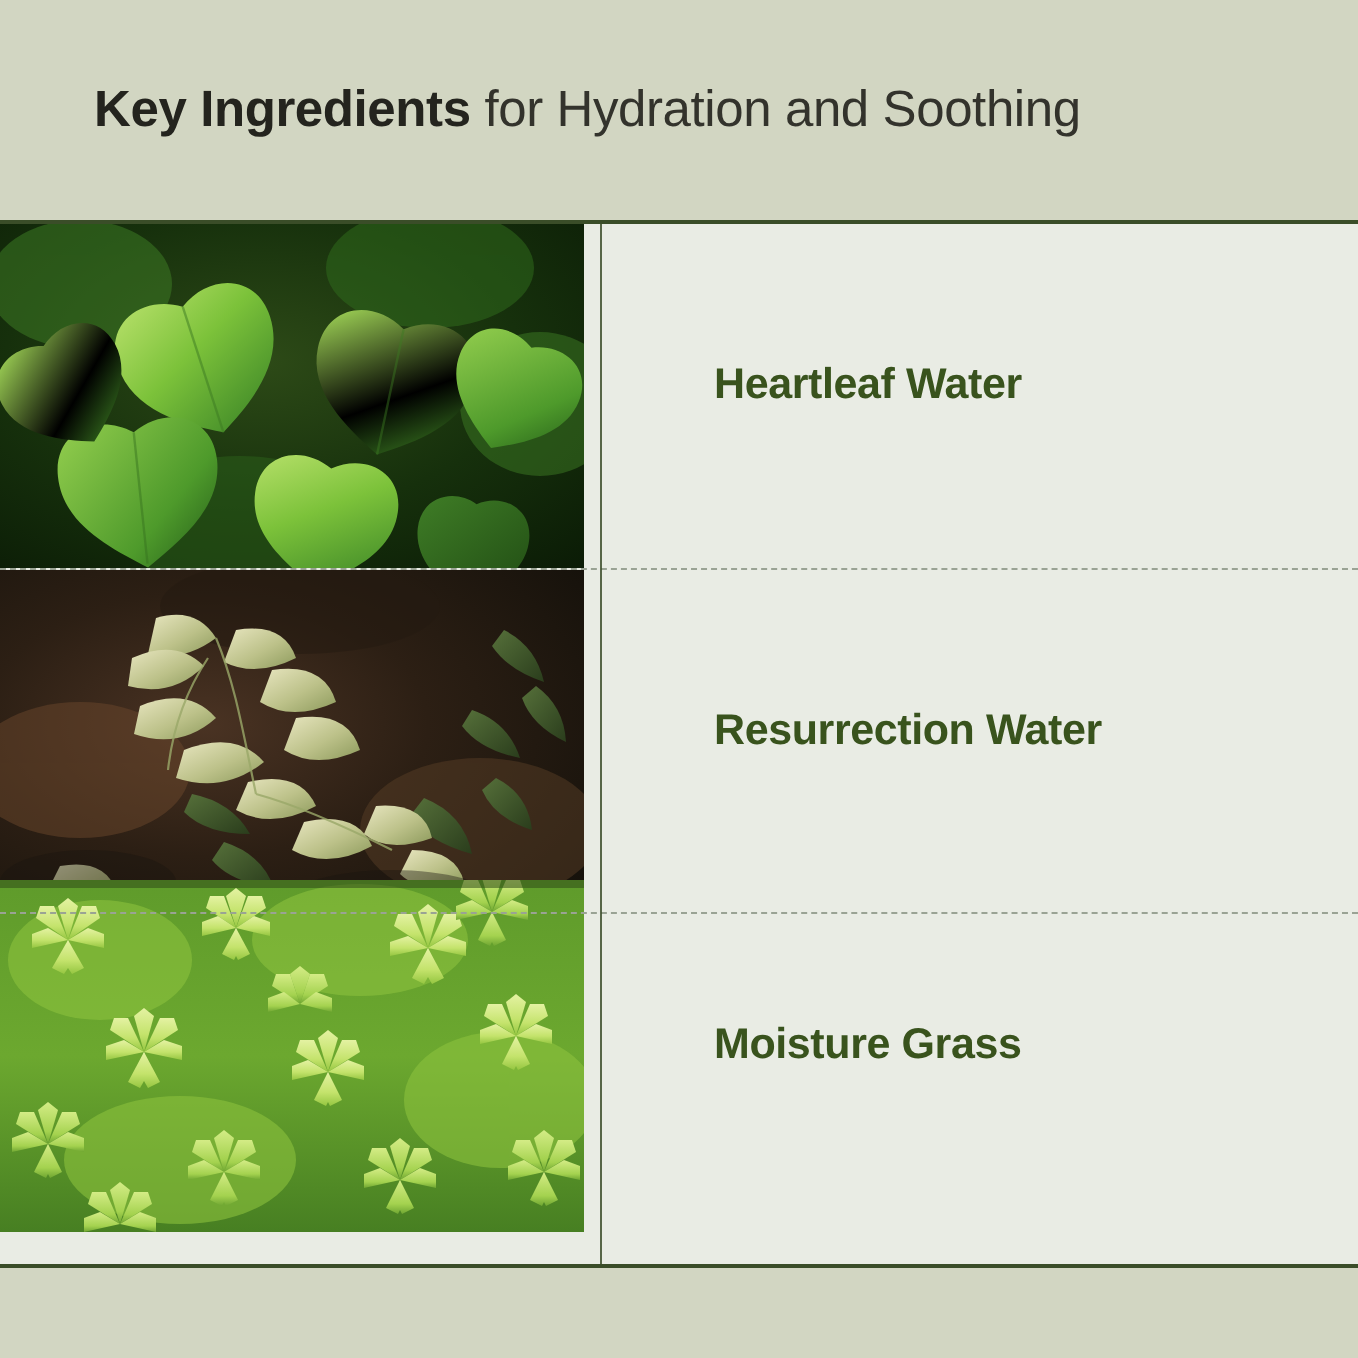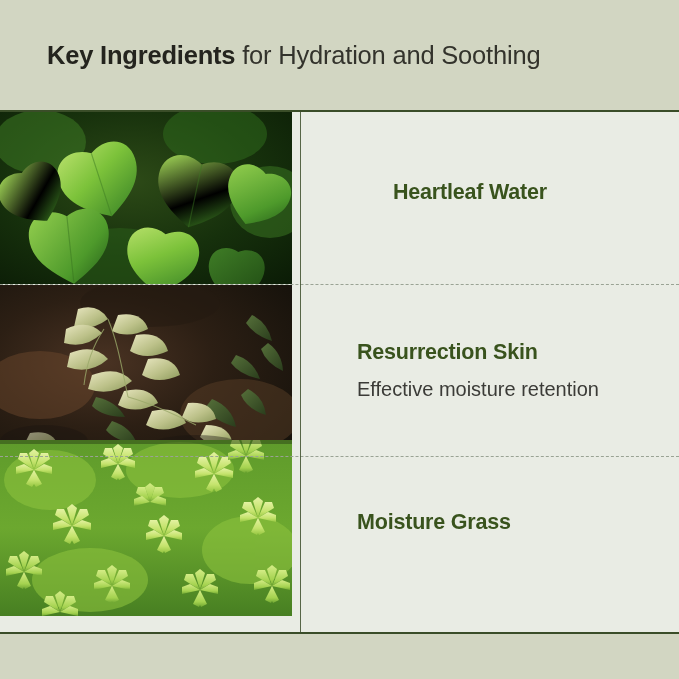--- a/index.html
+++ b/index.html
@@ -79,21 +79,21 @@
     z-index: 6;
   }
 
   
   .row {
     position: absolute;
     left: 0;
     width: 679px;
     display: flex;
   }
-  .row-1 { top: 0;   height: 172px; gap: 36px; }
+  .row-1 { top: 0;   height: 172px; }
   .row-2 { top: 173px; height: 172px; }
   .row-3 { top: 328px; height: 176px; }
 
   .photo {
     position: relative;
     width: 292px;
     flex: 0 0 292px;
     overflow: hidden;
     background: #12240c;
   }
@@ -281,22 +281,21 @@
             <path d="M128 112 C150 118 172 128 196 140"></path>
             <path d="M104 44 C92 62 86 82 84 100"></path>
           </g>
           <g opacity="0.4" fill="#1a1410">
             <ellipse cx="44" cy="156" rx="44" ry="16"></ellipse>
             <ellipse cx="196" cy="164" rx="50" ry="14"></ellipse>
           </g>
         </svg>
       </div>
       <div class="text-cell">
-        <div class="ing-name">Resurrection Skin</div>
-        <div class="ing-desc">Effective moisture retention</div>
+        <div class="ing-name">Resurrection Water</div>
       </div>
     </div>
 
     <div class="divider-h d2"></div>
 
     <div class="row row-3">
       <div class="photo">
         <svg viewBox="0 0 292 176" preserveAspectRatio="xMidYMid slice">
           <defs>
             <linearGradient id="mgbg" x1="0%" y1="0%" x2="0%" y2="100%">

